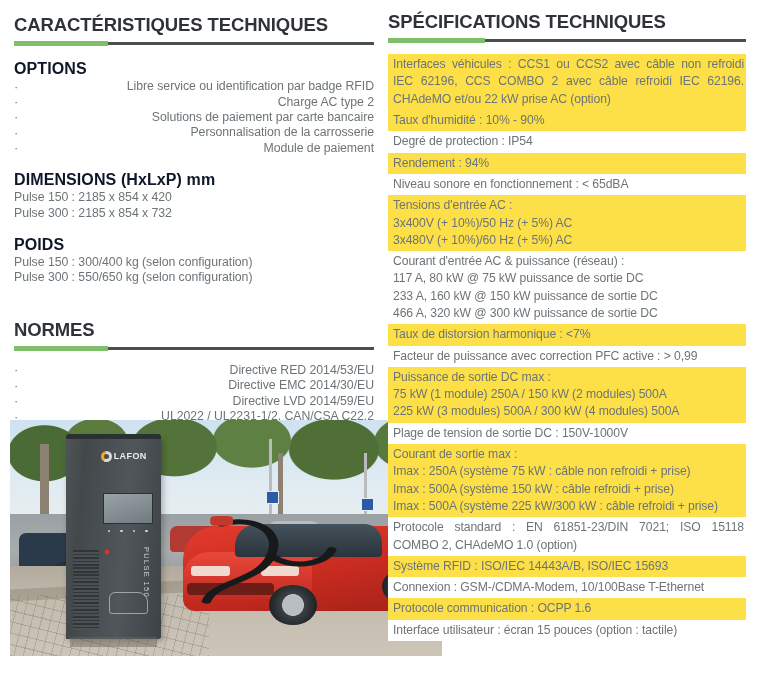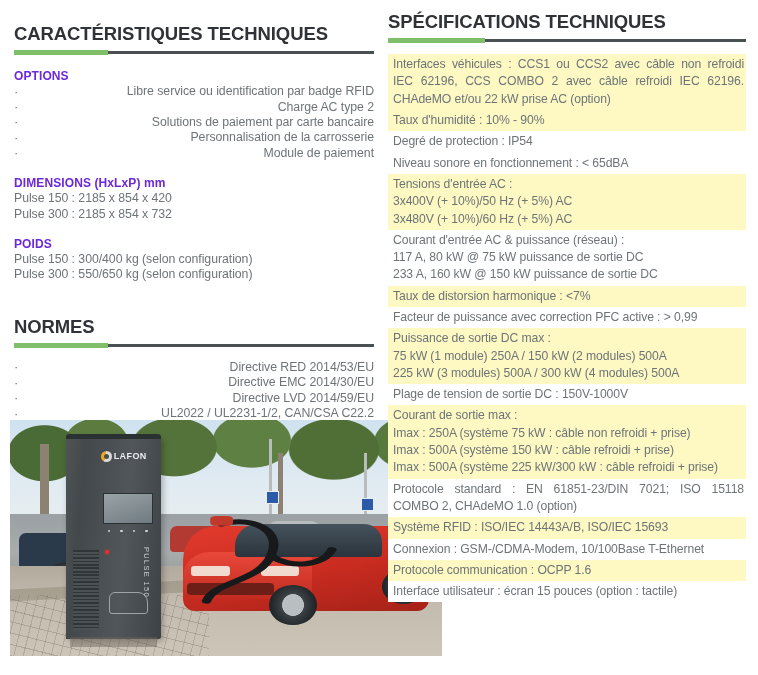--- a/index.html
+++ b/index.html
@@ -6,21 +6,21 @@
   html, body {
     width: 758px;
     height: 675px;
     background: #ffffff;
     font-family: "Liberation Sans", sans-serif;
     overflow: hidden;
   }
   .page { position: relative; width: 758px; height: 675px; background: #fff; }
 
   
-  .col-left  { position: absolute; left: 14px;  top: 12px;   width: 360px; }
+  .col-left  { position: absolute; left: 14px;  top: 3px;   width: 360px; }
   .col-right { position: absolute; left: 388px; top: 0;   width: 358px; }
 
   
   .sec-head { padding-top: 10px; }
   .sec-title {
     font-size: 18.5px;
     font-weight: bold;
     letter-spacing: -0.1px;
     color: #2f3337;
     line-height: 1.25;
@@ -31,23 +31,23 @@
     content: "";
     position: absolute; left: 0; top: -1px;
     width: 26%; height: 5px;
     background: #7fbf6a;
   }
   .rule.right::before { width: 27%; }
 
   
   .block { margin-top: 15px; }
   .block-title {
-    font-size: 12px;
+    font-size: 16px;
     font-weight: bold;
-    color: #6d28d9;
+    color: #0f172a;
     letter-spacing: 0.1px;
     margin-bottom: 1px;
   }
   .lines { list-style: none; }
   .lines li {
     font-size: 12.3px;
     color: #6d7478;
     line-height: 15.4px;
     letter-spacing: -0.05px;
     white-space: nowrap;
@@ -77,21 +77,21 @@
 
   
   .spec-table { margin-top: 12px; width: 358px; }
   .spec-row {
     padding: 2px 2px 2px 5px;
     font-size: 12.2px;
     color: #6d7478;
     line-height: 17.3px;
     letter-spacing: -0.1px;
   }
-  .spec-row.odd  { background: #fef9c3; }
+  .spec-row.odd  { background: #fde047; }
   .spec-row.even { background: #ffffff; }
   .spec-row .ln { display: block; white-space: nowrap; }
   .spec-row.justify .ln.j {
     white-space: normal;
     text-align: justify;
     text-align-last: justify;
   }
 
   
   .photo-wrap {
@@ -402,32 +402,36 @@
           <span class="ln j">Interfaces véhicules : CCS1 ou CCS2 avec câble non refroidi</span>
           <span class="ln j">IEC 62196, CCS COMBO 2 avec câble refroidi IEC 62196.</span>
           <span class="ln">CHAdeMO et/ou 22 kW prise AC (option)</span>
         </div>
         <div class="spec-row odd">
           <span class="ln">Taux d'humidité : 10% - 90%</span>
         </div>
         <div class="spec-row even">
           <span class="ln">Degré de protection : IP54</span>
         </div>
+        <div class="spec-row odd">
+          <span class="ln">Rendement : 94%</span>
+        </div>
         <div class="spec-row even">
           <span class="ln">Niveau sonore en fonctionnement : &lt; 65dBA</span>
         </div>
         <div class="spec-row odd">
           <span class="ln">Tensions d'entrée AC :</span>
           <span class="ln">3x400V (+ 10%)/50 Hz (+ 5%) AC</span>
           <span class="ln">3x480V (+ 10%)/60 Hz (+ 5%) AC</span>
         </div>
         <div class="spec-row even">
           <span class="ln">Courant d'entrée AC &amp; puissance (réseau) :</span>
           <span class="ln">117 A, 80 kW @ 75 kW puissance de sortie DC</span>
           <span class="ln">233 A, 160 kW @ 150 kW puissance de sortie DC</span>
+          <span class="ln">466 A, 320 kW @ 300 kW puissance de sortie DC</span>
         </div>
         <div class="spec-row odd">
           <span class="ln">Taux de distorsion harmonique : &lt;7%</span>
         </div>
         <div class="spec-row even">
           <span class="ln">Facteur de puissance avec correction PFC active : &gt; 0,99</span>
         </div>
         <div class="spec-row odd">
           <span class="ln">Puissance de sortie DC max :</span>
           <span class="ln">75 kW (1 module) 250A / 150 kW (2 modules) 500A</span>

